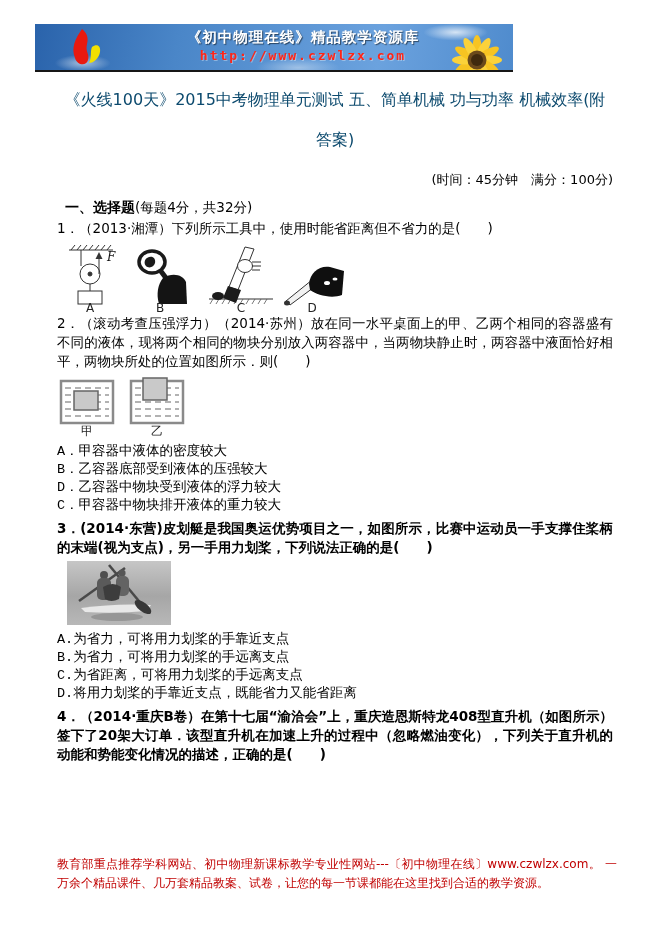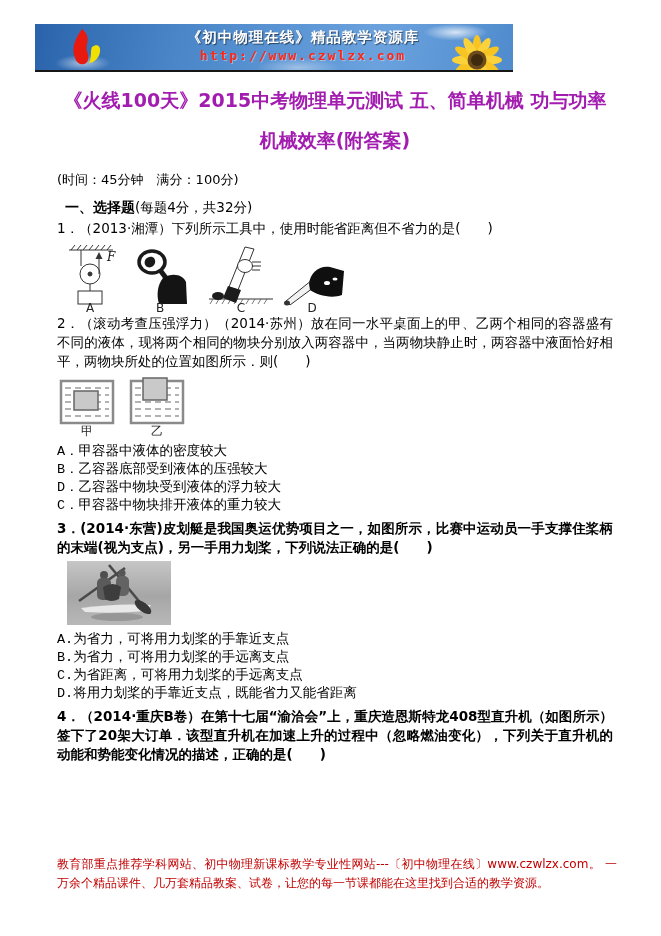--- a/index.html
+++ b/index.html
@@ -18,23 +18,23 @@
   .banner-text{position:absolute;left:118px;top:4px;width:300px;text-align:center;z-index:2;}
   .site-title{font-size:14.5px;font-weight:bold;color:#fff;letter-spacing:1px;
               text-shadow:1px 1px 1px rgba(0,0,0,.55);white-space:nowrap;}
   .site-url{margin-top:1px;font-size:13px;font-weight:bold;color:#ff2517;letter-spacing:2px;
             font-family:"DejaVu Sans Mono","Liberation Mono",monospace;
             text-shadow:1px 1px 0 rgba(255,255,255,.35);}
   .logo-svg{position:absolute;left:28px;top:3px;z-index:2;}
   .sunflower-svg{position:absolute;right:6px;bottom:-6px;z-index:2;}
 
   
-  .doc-title{margin:8px auto 0;width:548px;text-align:center;color:#a21caf;
-             font-size:19px;font-weight:bold;line-height:40px;}
-  .meta{margin:12px 0 0;text-align:left;font-size:13px;line-height:16px;}
+  .doc-title{margin:8px auto 0;width:548px;text-align:center;color:#0c4a6e;
+             font-size:16px;font-weight:normal;line-height:40px;}
+  .meta{margin:12px 0 0;text-align:right;font-size:13px;line-height:16px;}
   .section{margin:10px 8px 0;font-size:13.5px;line-height:19px;}
   .section b{font-size:14px;}
   .qtext{margin:2px 0 0;font-size:13.5px;line-height:19px;text-align:justify;}
   .mt12{margin-top:0;} .mt8{margin-top:8px;} .mt4{margin-top:4px;font-weight:bold;}
   .fig{display:block;margin:4px 0 0 2px;}
   .opt{margin:0;font-size:13.5px;line-height:18px;}
   .opts{margin-top:6px;font-family:Liberation Mono, monospace;}
   .fig-label{font-size:12px;fill:#222;}
   .footer{position:absolute;left:57px;right:44px;top:855px;color:#c00000;
           font-size:12px;line-height:19px;text-align:justify;}

